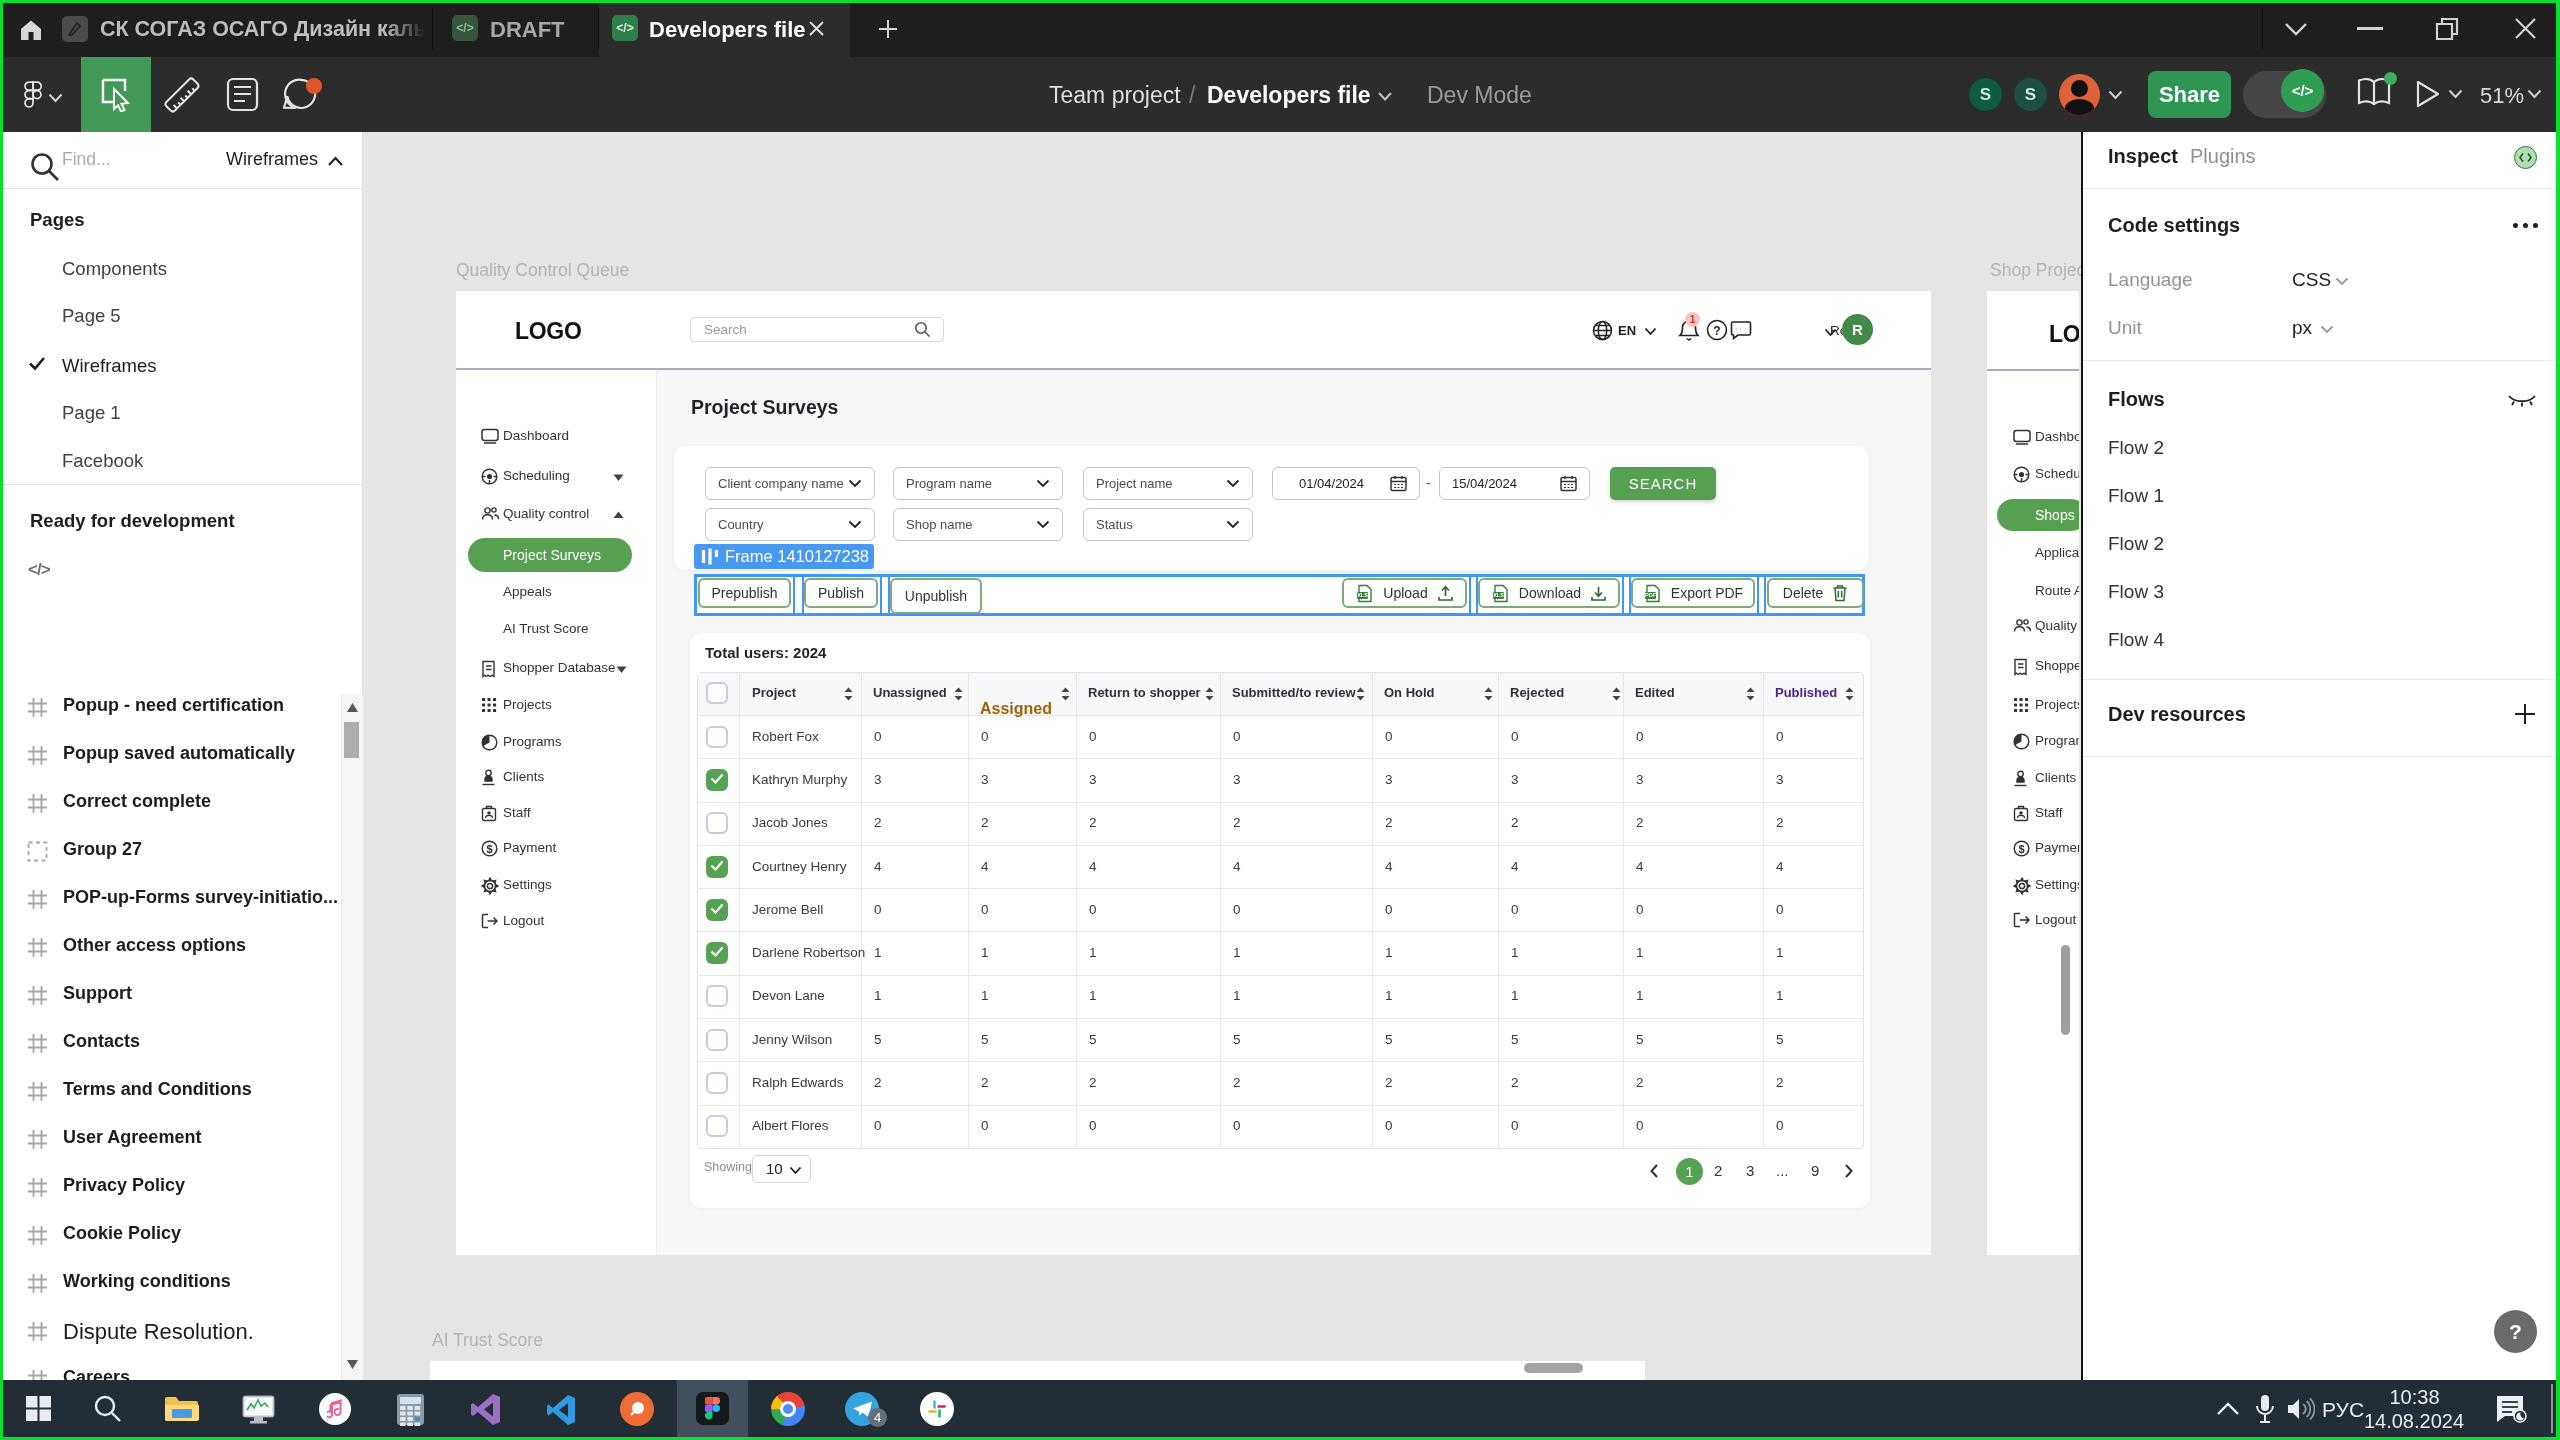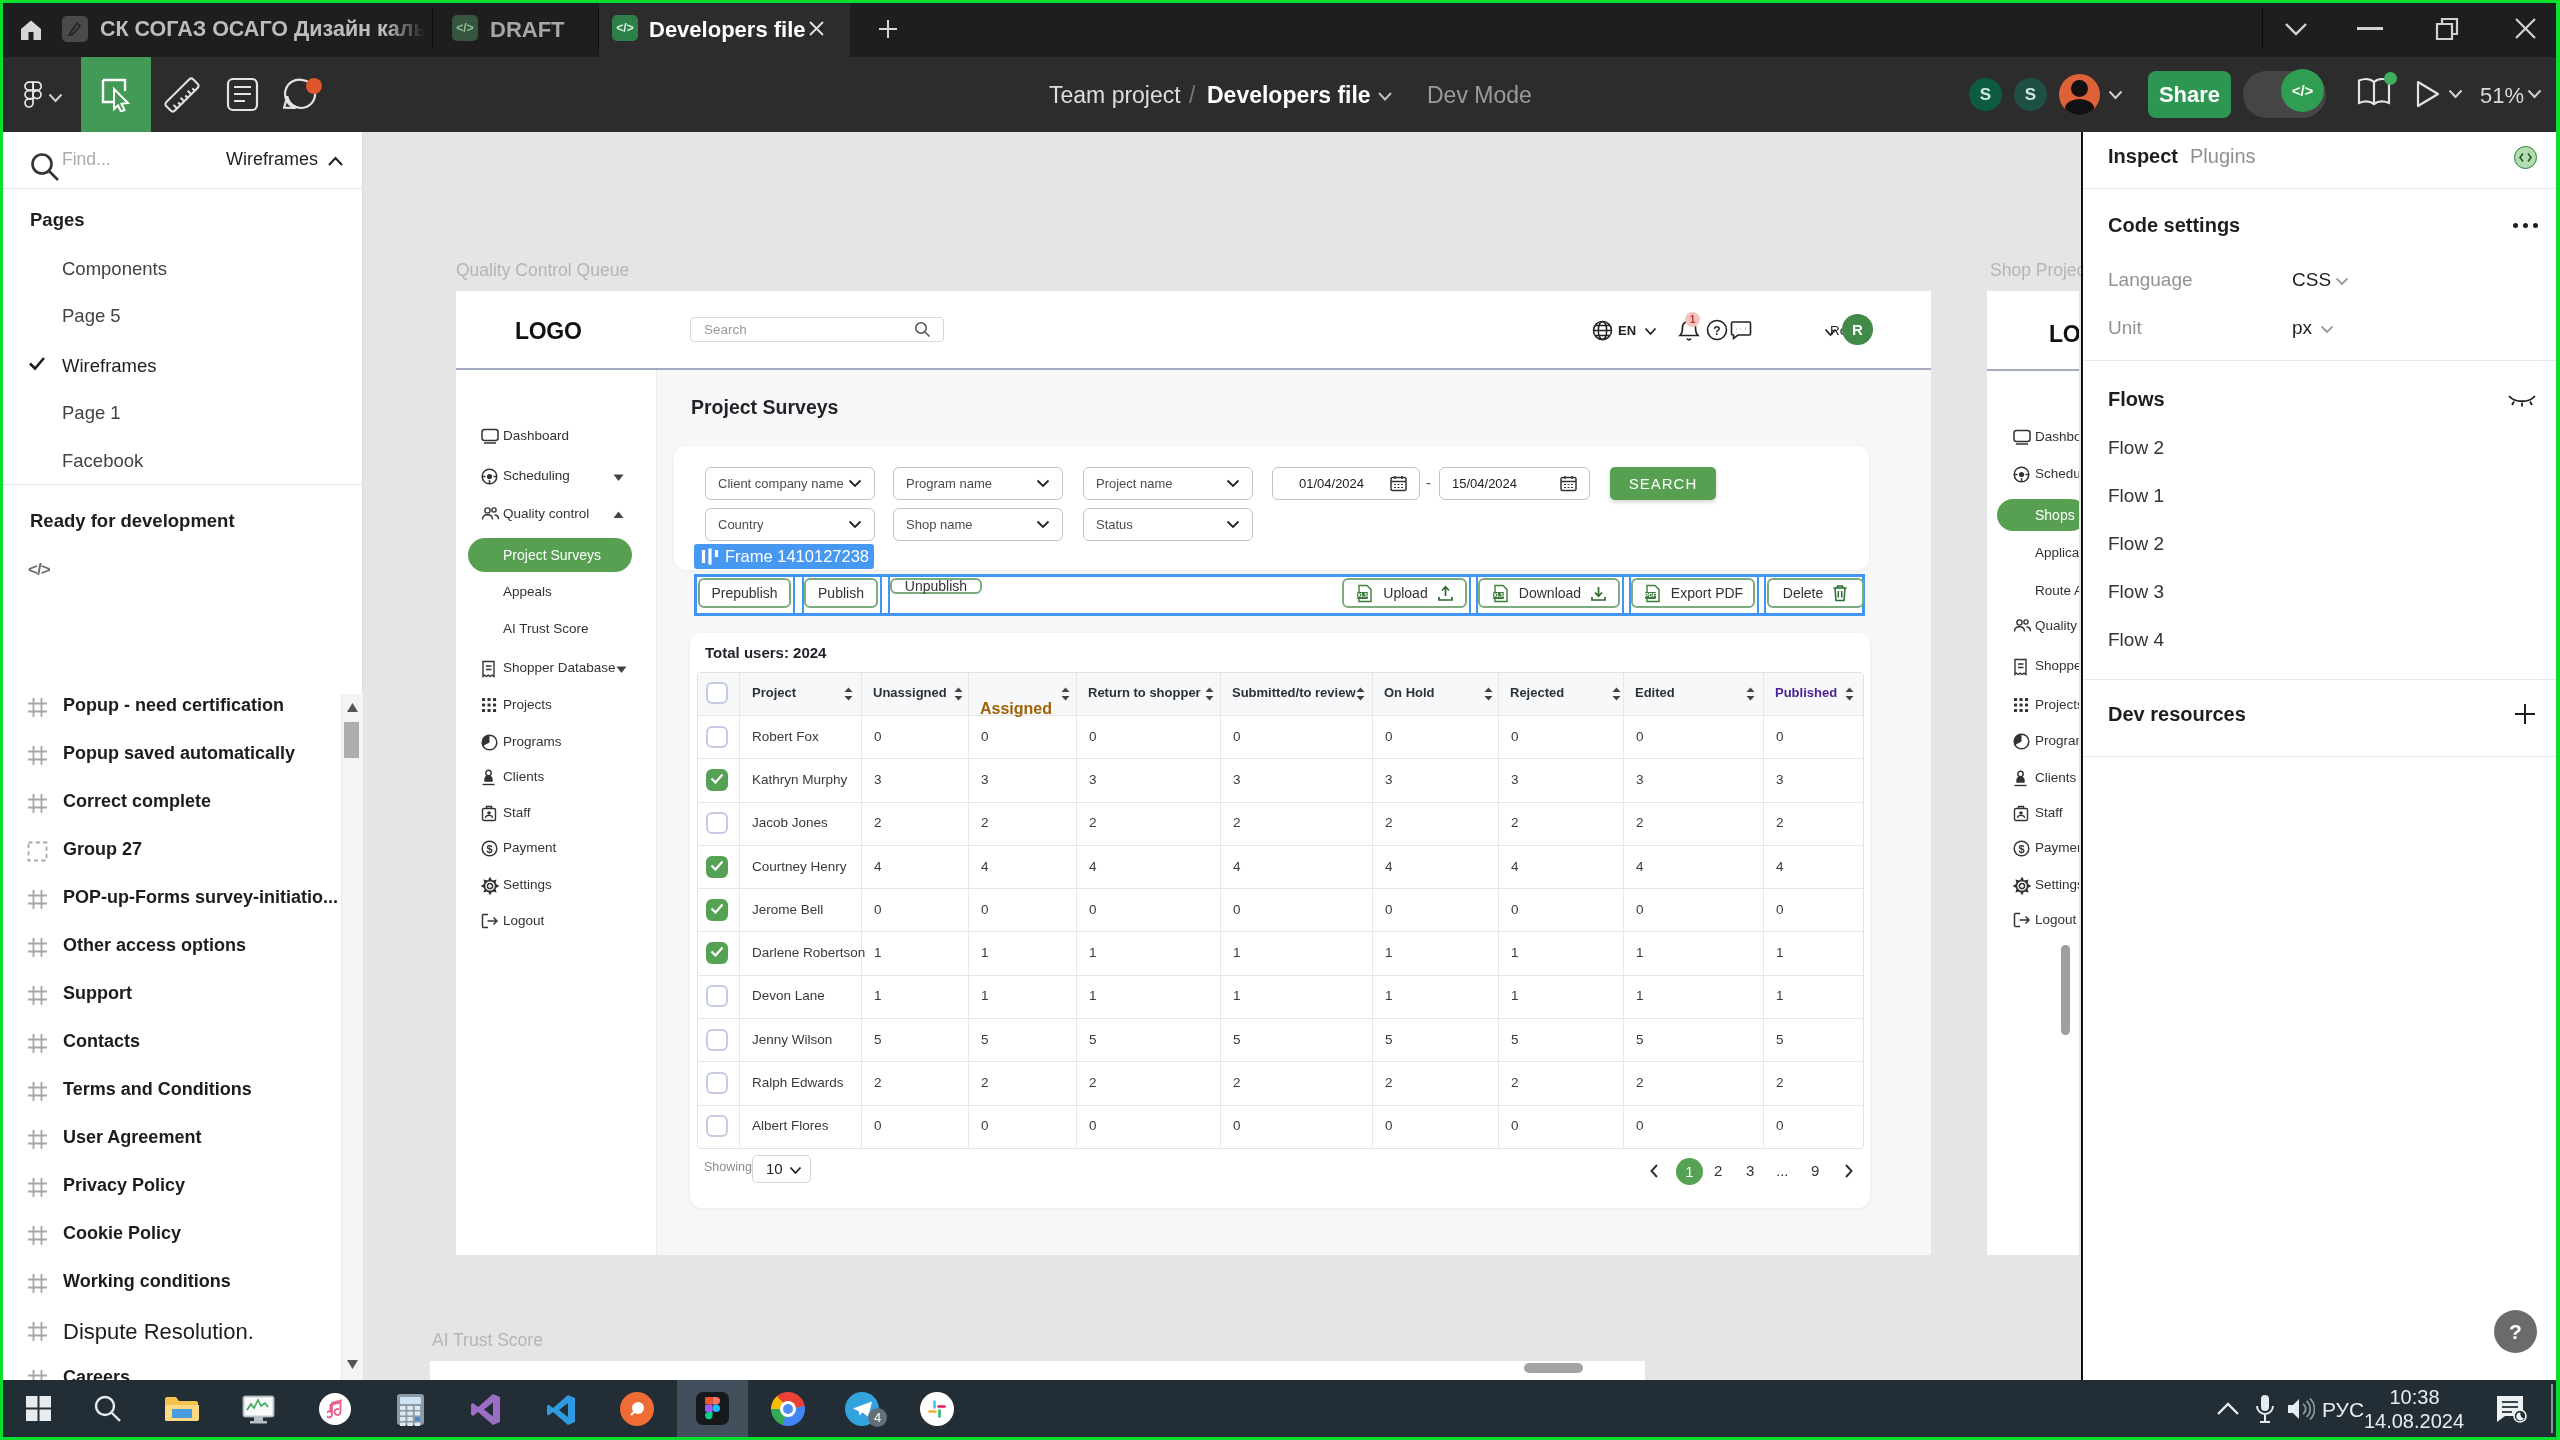--- a/index.html
+++ b/index.html
@@ -440,21 +440,21 @@
   <div class="abs" style="left:424px;top:283px;width:2px;height:42px;background:#3f96f3;"></div>
   <div class="abs" style="left:432px;top:283px;width:2px;height:42px;background:#3f96f3;"></div>
   <div class="abs" style="left:1013px;top:283px;width:2px;height:42px;background:#3f96f3;"></div>
   <div class="abs" style="left:1020px;top:283px;width:2px;height:42px;background:#3f96f3;"></div>
   <div class="abs" style="left:1166px;top:283px;width:2px;height:42px;background:#3f96f3;"></div>
   <div class="abs" style="left:1173px;top:283px;width:2px;height:42px;background:#3f96f3;"></div>
   <div class="abs" style="left:1301px;top:283px;width:2px;height:42px;background:#3f96f3;"></div>
   <div class="abs" style="left:1308px;top:283px;width:2px;height:42px;background:#3f96f3;"></div>
   <div class="gbtn" style="left:242px;top:287px;width:93px;height:30px;">Prepublish</div>
   <div class="gbtn" style="left:348px;top:287px;width:74px;height:30px;">Publish</div>
-  <div class="gbtn" style="left:434px;top:287px;width:92px;height:16px;">Unpublish</div>
+  <div class="gbtn" style="left:434px;top:287px;width:92px;height:36px;">Unpublish</div>
   <div class="gbtn" style="left:886px;top:287px;width:125px;height:30px;"><svg width="19" height="19" viewBox="0 0 19 19">
           <path d="M4 1.5 h8 l4 4 v12 h-12 Z" stroke="#3b7d3b" stroke-width="1.4" fill="none"></path>
           <rect x="2" y="8" width="11" height="7" rx="1" fill="#3b7d3b"></rect>
           <text x="7.5" y="13.4" font-size="5.5" fill="#fff" text-anchor="middle" font-family="Liberation Sans" font-weight="bold">XLS</text>
         </svg>Upload <svg width="17" height="17" viewBox="0 0 17 17">
           <path d="M8.5 11 V2 M5 5.5 L8.5 1.8 L12 5.5" stroke="#2e6b2e" stroke-width="1.7" fill="none"></path>
           <path d="M2 12 v3 h13 v-3" stroke="#2e6b2e" stroke-width="1.7" fill="none"></path>
         </svg></div>
   <div class="gbtn" style="left:1022px;top:287px;width:142px;height:30px;"><svg width="19" height="19" viewBox="0 0 19 19">
           <path d="M4 1.5 h8 l4 4 v12 h-12 Z" stroke="#3b7d3b" stroke-width="1.4" fill="none"></path>

